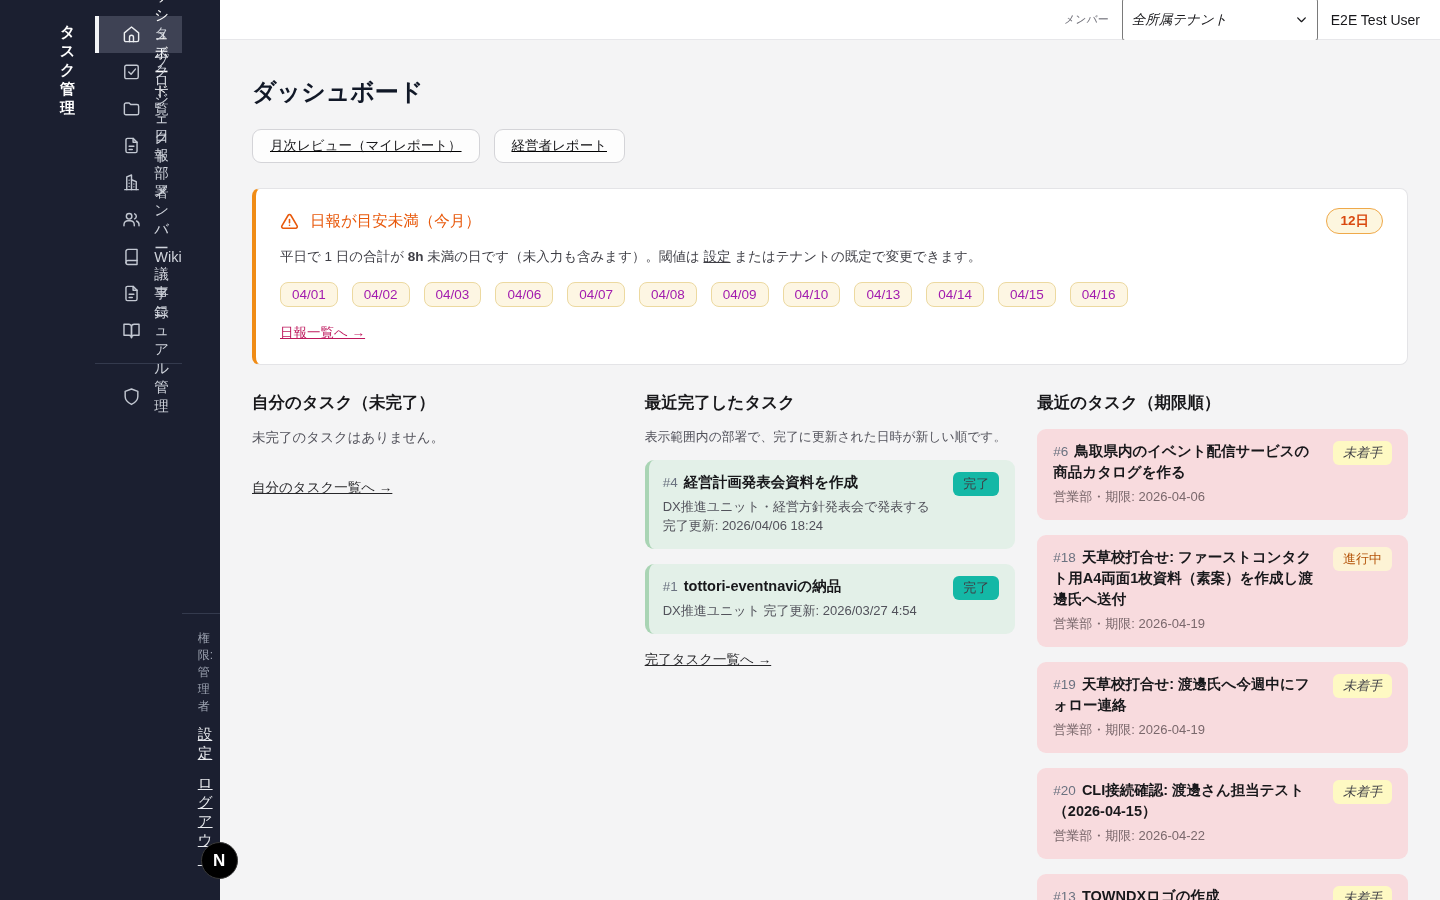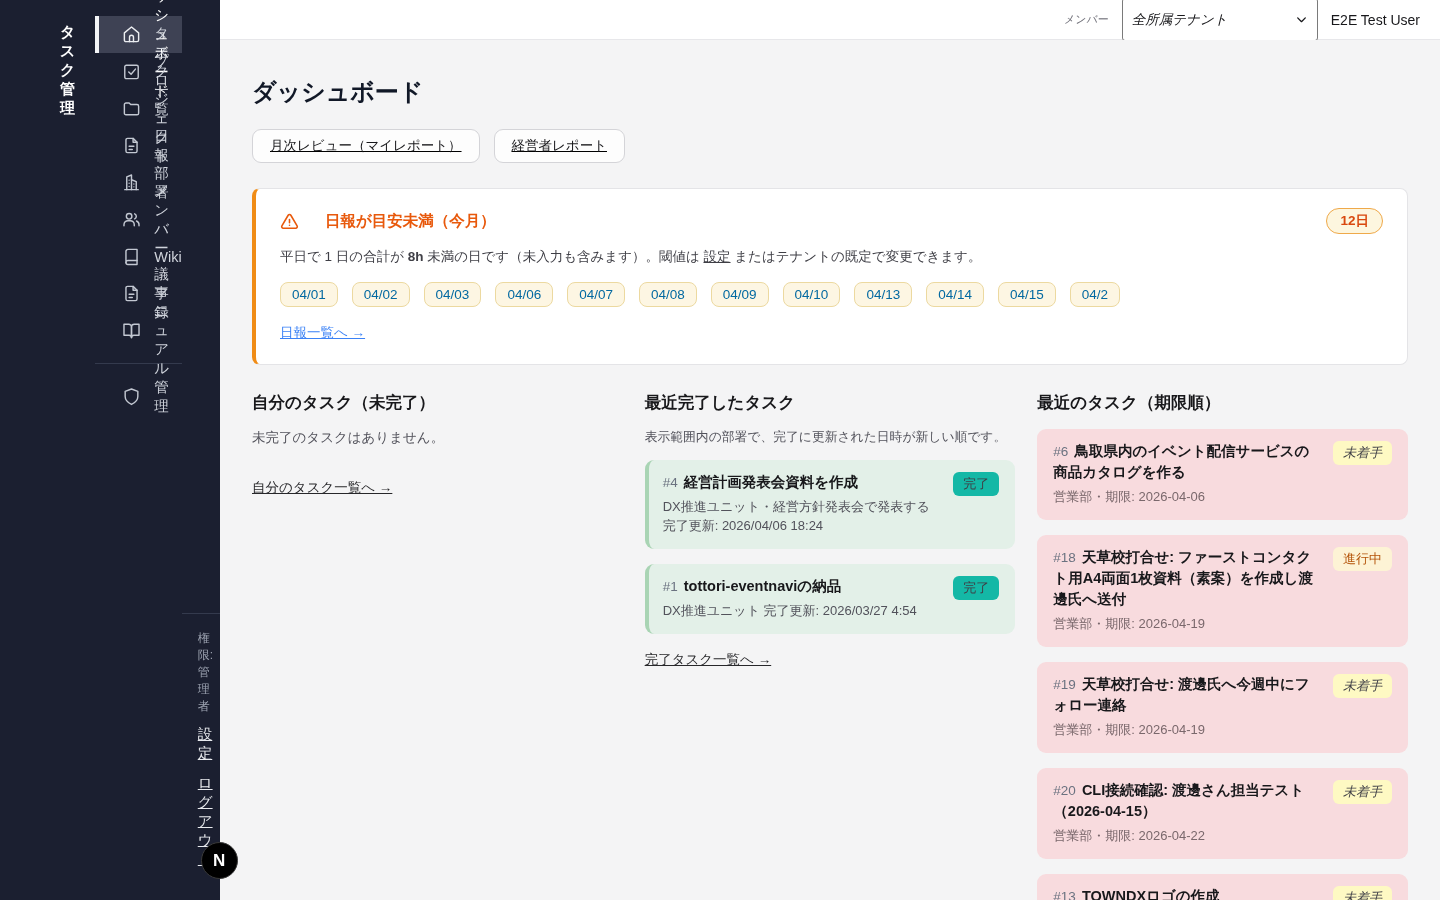--- a/index.html
+++ b/index.html
@@ -49,34 +49,34 @@
   .page-title { font-size:24px; font-weight:700; color:#111827; margin-bottom:21px; }
   .btn-row { display:flex; gap:14px; margin-bottom:25px;text-decoration:underline; }
   .btn { background:#fdfdfd; border:1px solid #d4d4d8; border-radius:9px;
     padding:7px 17px; font-size:13.5px; color:#18181b; cursor:pointer;
     font-family:inherit; }
 
   
   .alert { background:#fff; border:1px solid #e4e4e7; border-left:4px solid #f08c16;
     border-radius:8px; padding:19px 24px 22px 24px; margin-bottom:27px; }
   .alert-head { display:flex; align-items:center; justify-content:space-between; }
-  .alert-title { display:flex; align-items:center; gap:26px; font-size:15.5px;
-    font-weight:700; color:#e8590c; }
+  .alert-title { display:flex; align-items:center; gap:11px; font-size:15.5px;
+    font-weight:400; color:#e8590c; }
   .alert-title svg { width:19px; height:19px; stroke:#e8590c; stroke-width:2; fill:none;
     stroke-linecap:round; stroke-linejoin:round; }
   .alert-count { border:1px solid #efa94a; background:#fdf6df; color:#d9480f;
     font-size:13.5px; font-weight:700; padding:3px 13px; border-radius:999px; }
   .alert-body { font-size:13.5px; color:#3f3f46; margin-top:14px; }
   .alert-body strong { font-weight:700; }
   .alert-body .inline-link { text-decoration:underline; cursor:pointer; color:#3f3f46; }
   .chip-row { display:flex; flex-wrap:wrap; gap:14px; margin-top:16px; }
   .chip { background:#fdf6e3; border:1px solid #ecd9a0; border-radius:8px;
-    padding:4px 11px; font-size:13.5px; color:#0369a1; cursor:pointer; }
+    padding:4px 11px; font-size:13.5px; color:#a21caf; cursor:pointer; }
   .alert-link { display:inline-block; margin-top:17px; font-size:13.5px;
-    color:#3b82f6; text-decoration:underline; cursor:pointer; }
+    color:#be185d; text-decoration:underline; cursor:pointer; }
 
   
   .columns { display:grid; grid-template-columns:repeat(3,1fr); gap:22px; }
   .col-title { font-size:16.5px; font-weight:700; color:#18181b; margin-bottom:15px; }
   .col-sub { font-size:12.8px; color:#52525b; margin-bottom:14px; }
   .empty-text { font-size:13.5px; color:#52525b; margin-bottom:31px; }
   .col-link { display:inline-block; font-size:13.5px; color:#27272a;
     text-decoration:underline; cursor:pointer; }
 
   .task-card { border-radius:9px; padding:12px 16px 13px 16px; margin-bottom:15px; cursor:pointer; }
@@ -227,21 +227,21 @@
       <span class="chip">04/02</span>
       <span class="chip">04/03</span>
       <span class="chip">04/06</span>
       <span class="chip">04/07</span>
       <span class="chip">04/08</span>
       <span class="chip">04/09</span>
       <span class="chip">04/10</span>
       <span class="chip">04/13</span>
       <span class="chip">04/14</span>
       <span class="chip">04/15</span>
-      <span class="chip">04/2</span>
+      <span class="chip">04/16</span>
     </div>
     <a class="alert-link">日報一覧へ →</a>
   </section>
 
   <div class="columns">
 
     <section>
       <h2 class="col-title">自分のタスク（未完了）</h2>
       <p class="empty-text">未完了のタスクはありません。</p>
       <a class="col-link">自分のタスク一覧へ →</a>

